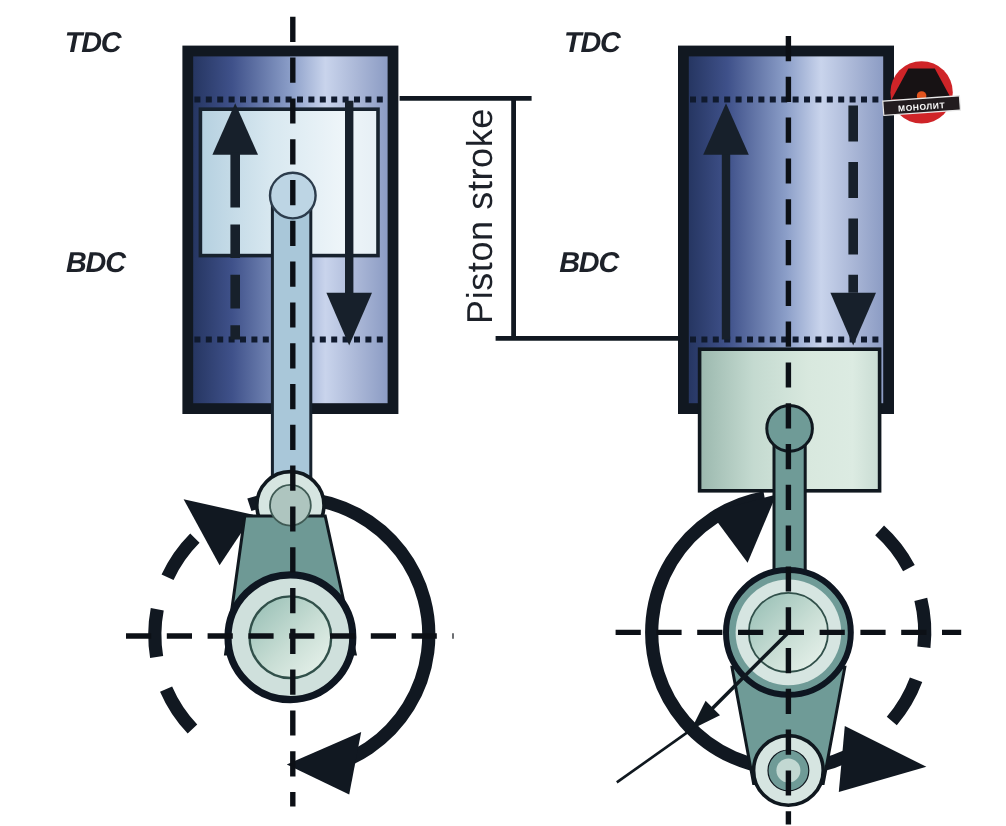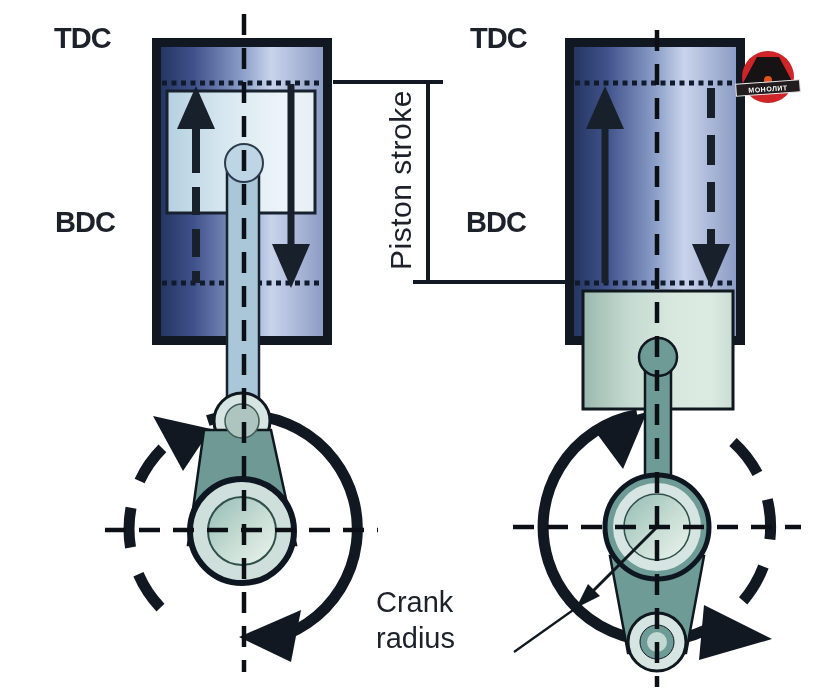--- a/index.html
+++ b/index.html
@@ -4,21 +4,21 @@
 <style>
   html,body{margin:0;padding:0;background:#ffffff;}
   .stage{
     position:relative;width:838px;height:688px;background:#ffffff;overflow:hidden;
     font-family:"Liberation Sans","DejaVu Sans",sans-serif;
   }
   .stage svg{position:absolute;left:0;top:0;}
   .lbl{
     position:absolute;color:#1d2129;user-select:none;white-space:pre;
   }
-  .lbl-tdcbdc{font-size:29px;font-weight:600;letter-spacing:-1px;}
+  .lbl-tdcbdc{font-size:24px;font-weight:600;letter-spacing:-1px;font-style:italic;}
   .lbl-stroke{
     width:220px;height:34px;line-height:34px;text-align:center;
     font-size:30px;font-weight:400;letter-spacing:0.5px;
     transform:rotate(-90deg);
   }
   .lbl-crank{
     width:110px;font-size:29px;font-weight:400;line-height:36px;white-space:normal;
   }
 </style>
 </head>
@@ -155,14 +155,13 @@
     </g>
   </svg>
 
   <div class="lbl lbl-tdcbdc" style="left:54px;top:22px;">TDC</div>
   <div class="lbl lbl-tdcbdc" style="left:55px;top:206px;">BDC</div>
   <div class="lbl lbl-tdcbdc" style="left:470px;top:22px;">TDC</div>
   <div class="lbl lbl-tdcbdc" style="left:466px;top:206px;">BDC</div>
 
   <div class="lbl lbl-stroke" style="left:291px;top:163px;">Piston stroke</div>
 
-  <div class="lbl lbl-crank" style="left:376px;top:584px;">Crank radius</div>
 </div>
 
 </body></html>

